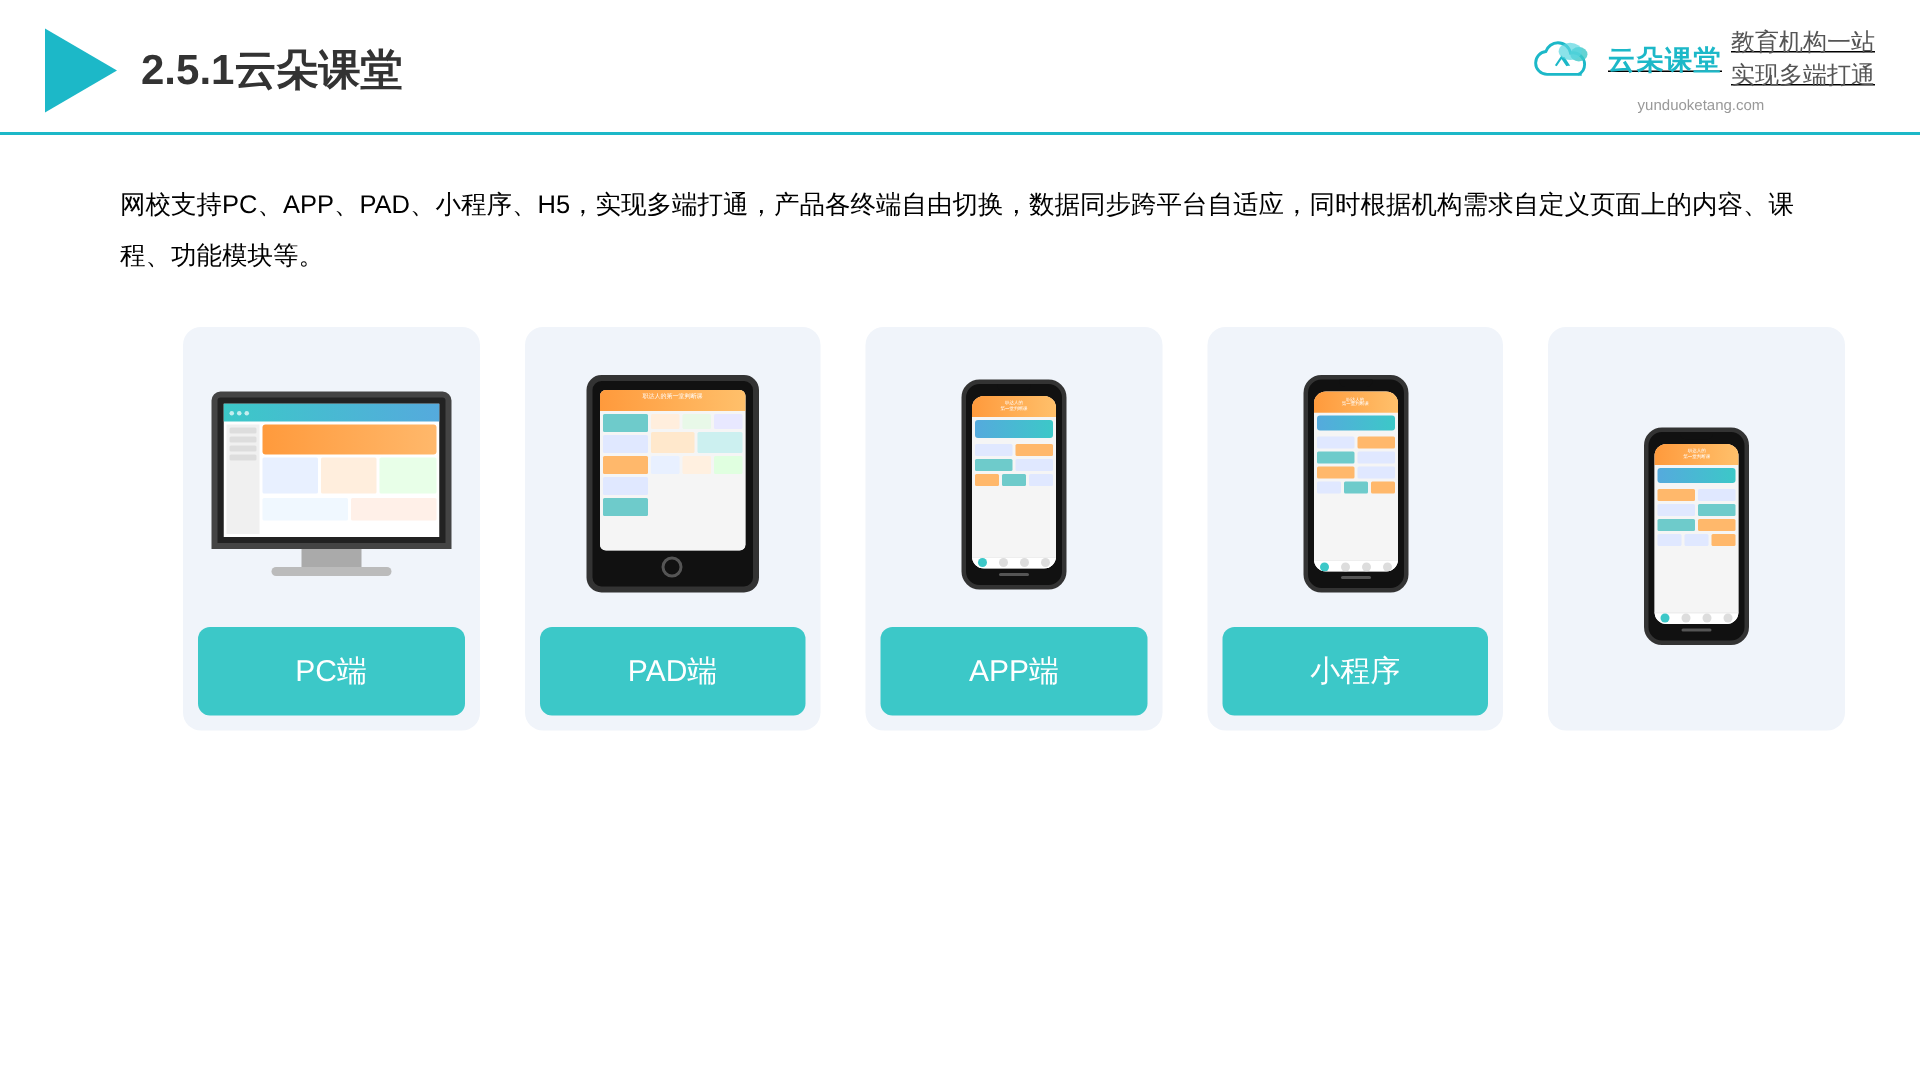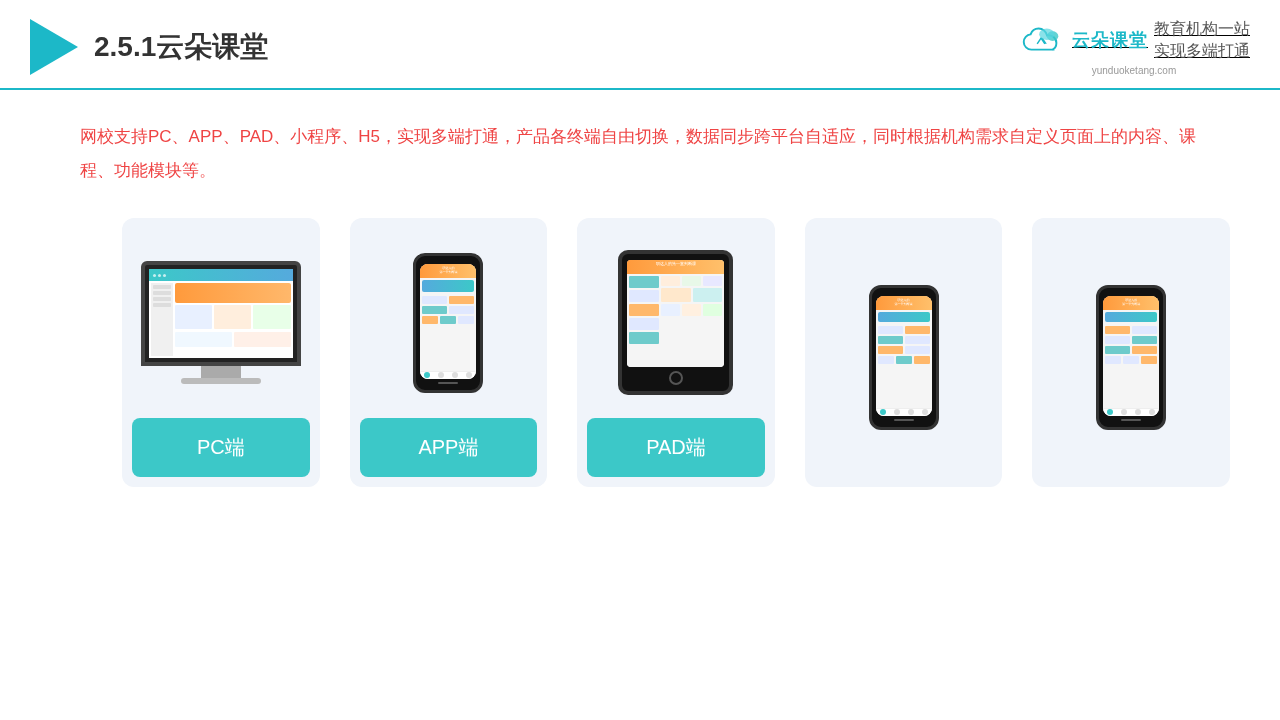--- a/index.html
+++ b/index.html
@@ -71,21 +71,21 @@
       text-align: right;
       line-height: 1.4;
     }
 
     
     .main {
       padding: 30px 50px 20px 80px;
     }
     .description {
       font-size: 17px;
-      color: #ef4444;
+      color: #000000;
       line-height: 2;
       margin-bottom: 30px;
     }
 
     
     .cards-row {
       display: flex;
       gap: 30px;
       margin-top: 10px;
       margin-left: 42px;
@@ -412,60 +412,20 @@
           </div>
           <div class="pc-stand"></div>
           <div class="pc-base"></div>
         </div>
       </div>
       <div class="card-label">PC端</div>
     </div>
 
     <div class="card">
       <div class="card-image-area">
-        <div class="device-phone">
-          <div class="phone-body">
-            <div class="phone-notch"></div>
-            <div class="phone-screen">
-              <div class="phone-screen-header">
-                <div style="position:absolute;top:0;left:0;right:0;bottom:0;background:linear-gradient(90deg,#ff9a3c,#ffc06b);"></div>
-                <div style="position:relative;font-size:3px;color:#fff;text-align:center;padding:2px;line-height:1.2;">职达人的<br>第一堂判断课</div>
-              </div>
-              <div class="phone-screen-body">
-                <div style="height:12px;background:linear-gradient(90deg,#5ad,#3cc8c8);border-radius:2px;margin-bottom:2px;"></div>
-                <div class="phone-content-row">
-                  <div class="phone-content-block"></div>
-                  <div class="phone-content-block orange"></div>
-                </div>
-                <div class="phone-content-row">
-                  <div class="phone-content-block green"></div>
-                  <div class="phone-content-block"></div>
-                </div>
-                <div class="phone-content-row">
-                  <div class="phone-content-block orange"></div>
-                  <div class="phone-content-block green"></div>
-                  <div class="phone-content-block"></div>
-                </div>
-              </div>
-              <div class="phone-bottom-nav">
-                <div class="nav-dot" style="background:#3cc8c8;"></div>
-                <div class="nav-dot"></div>
-                <div class="nav-dot"></div>
-                <div class="nav-dot"></div>
-              </div>
-            </div>
-            <div class="phone-home-bar"></div>
-          </div>
-        </div>
-      </div>
-      <div class="card-label">APP端</div>
-    </div>
-
-    <div class="card">
-      <div class="card-image-area">
         <div class="device-tablet">
           <div class="tablet-body">
             <div class="tablet-screen">
               <div class="tablet-header-bar" style="position:relative;">
                 <div style="position:absolute;top:0;left:0;right:0;bottom:0;background:linear-gradient(90deg,#ff9a3c,#ffc06b);"></div>
                 <div style="position:relative;font-size:4px;color:#fff;text-align:center;padding-top:1px;line-height:1.3;">职达人的第一堂判断课</div>
               </div>
               <div class="tablet-body-content">
                 <div class="tablet-left-panel">
                   <div class="tablet-panel-block teal"></div>
@@ -495,73 +455,114 @@
             <div class="tablet-home-btn"></div>
           </div>
         </div>
       </div>
       <div class="card-label">PAD端</div>
     </div>
 
     <div class="card">
       <div class="card-image-area">
         <div class="device-phone">
-          <div class="phone-body" style="height:145px;">
+          <div class="phone-body">
             <div class="phone-notch"></div>
             <div class="phone-screen">
               <div class="phone-screen-header">
                 <div style="position:absolute;top:0;left:0;right:0;bottom:0;background:linear-gradient(90deg,#ff9a3c,#ffc06b);"></div>
                 <div style="position:relative;font-size:3px;color:#fff;text-align:center;padding:2px;line-height:1.2;">职达人的<br>第一堂判断课</div>
               </div>
               <div class="phone-screen-body">
-                <div style="height:10px;background:linear-gradient(90deg,#5ad,#3cc8c8);border-radius:2px;margin-bottom:2px;"></div>
+                <div style="height:12px;background:linear-gradient(90deg,#5ad,#3cc8c8);border-radius:2px;margin-bottom:2px;"></div>
                 <div class="phone-content-row">
                   <div class="phone-content-block"></div>
                   <div class="phone-content-block orange"></div>
                 </div>
                 <div class="phone-content-row">
                   <div class="phone-content-block green"></div>
                   <div class="phone-content-block"></div>
                 </div>
                 <div class="phone-content-row">
                   <div class="phone-content-block orange"></div>
-                  <div class="phone-content-block"></div>
-                </div>
-                <div class="phone-content-row">
-                  <div class="phone-content-block"></div>
                   <div class="phone-content-block green"></div>
-                  <div class="phone-content-block orange"></div>
+                  <div class="phone-content-block"></div>
                 </div>
               </div>
               <div class="phone-bottom-nav">
                 <div class="nav-dot" style="background:#3cc8c8;"></div>
                 <div class="nav-dot"></div>
                 <div class="nav-dot"></div>
                 <div class="nav-dot"></div>
               </div>
             </div>
             <div class="phone-home-bar"></div>
           </div>
         </div>
       </div>
+      <div class="card-label">APP端</div>
     </div>
 
     <div class="card">
       <div class="card-image-area">
         <div class="device-phone">
           <div class="phone-body" style="height:145px;">
             <div class="phone-notch"></div>
             <div class="phone-screen">
               <div class="phone-screen-header">
                 <div style="position:absolute;top:0;left:0;right:0;bottom:0;background:linear-gradient(90deg,#ff9a3c,#ffc06b);"></div>
                 <div style="position:relative;font-size:3px;color:#fff;text-align:center;padding:2px;line-height:1.2;">职达人的<br>第一堂判断课</div>
               </div>
               <div class="phone-screen-body">
                 <div style="height:10px;background:linear-gradient(90deg,#5ad,#3cc8c8);border-radius:2px;margin-bottom:2px;"></div>
                 <div class="phone-content-row">
+                  <div class="phone-content-block"></div>
+                  <div class="phone-content-block orange"></div>
+                </div>
+                <div class="phone-content-row">
+                  <div class="phone-content-block green"></div>
+                  <div class="phone-content-block"></div>
+                </div>
+                <div class="phone-content-row">
+                  <div class="phone-content-block orange"></div>
+                  <div class="phone-content-block"></div>
+                </div>
+                <div class="phone-content-row">
+                  <div class="phone-content-block"></div>
+                  <div class="phone-content-block green"></div>
+                  <div class="phone-content-block orange"></div>
+                </div>
+              </div>
+              <div class="phone-bottom-nav">
+                <div class="nav-dot" style="background:#3cc8c8;"></div>
+                <div class="nav-dot"></div>
+                <div class="nav-dot"></div>
+                <div class="nav-dot"></div>
+              </div>
+            </div>
+            <div class="phone-home-bar"></div>
+          </div>
+        </div>
+      </div>
+      <div class="card-label">小程序</div>
+    </div>
+
+    <div class="card">
+      <div class="card-image-area">
+        <div class="device-phone">
+          <div class="phone-body" style="height:145px;">
+            <div class="phone-notch"></div>
+            <div class="phone-screen">
+              <div class="phone-screen-header">
+                <div style="position:absolute;top:0;left:0;right:0;bottom:0;background:linear-gradient(90deg,#ff9a3c,#ffc06b);"></div>
+                <div style="position:relative;font-size:3px;color:#fff;text-align:center;padding:2px;line-height:1.2;">职达人的<br>第一堂判断课</div>
+              </div>
+              <div class="phone-screen-body">
+                <div style="height:10px;background:linear-gradient(90deg,#5ad,#3cc8c8);border-radius:2px;margin-bottom:2px;"></div>
+                <div class="phone-content-row">
                   <div class="phone-content-block orange"></div>
                   <div class="phone-content-block"></div>
                 </div>
                 <div class="phone-content-row">
                   <div class="phone-content-block"></div>
                   <div class="phone-content-block green"></div>
                 </div>
                 <div class="phone-content-row">
                   <div class="phone-content-block green"></div>
                   <div class="phone-content-block orange"></div>

